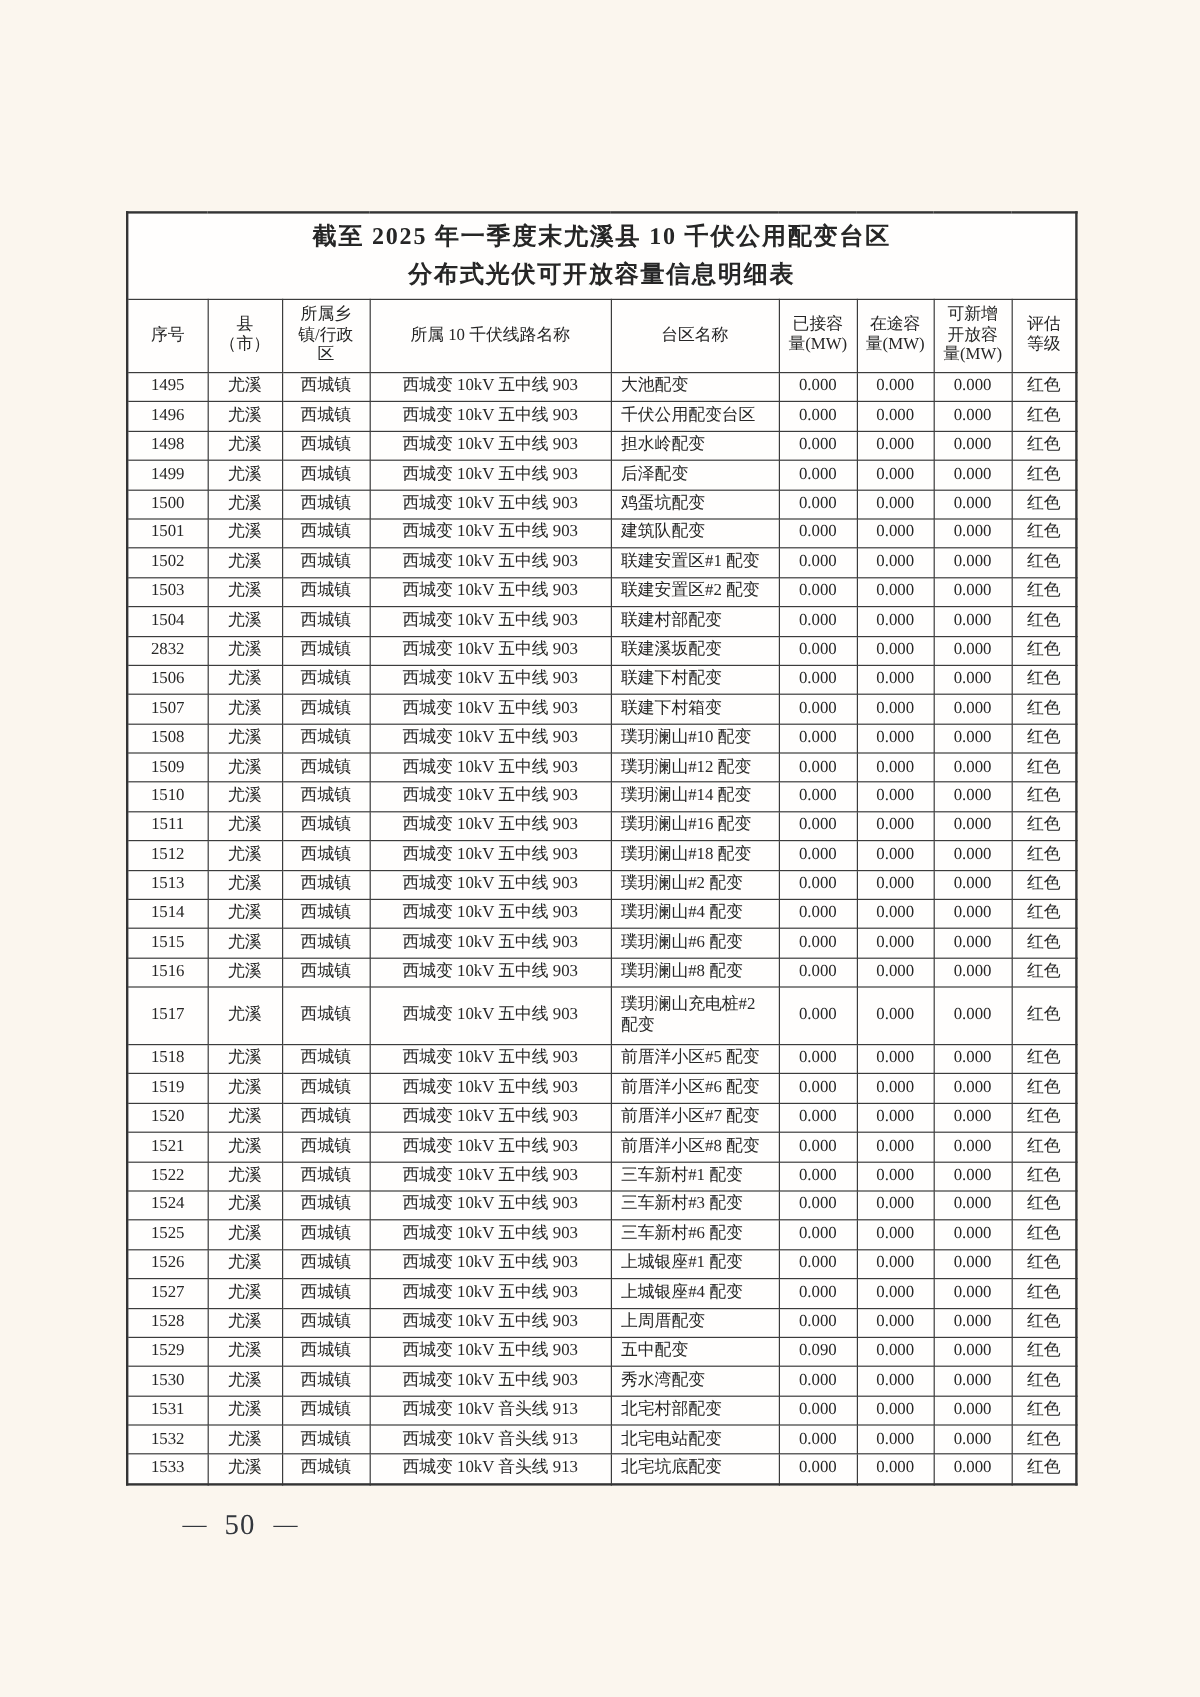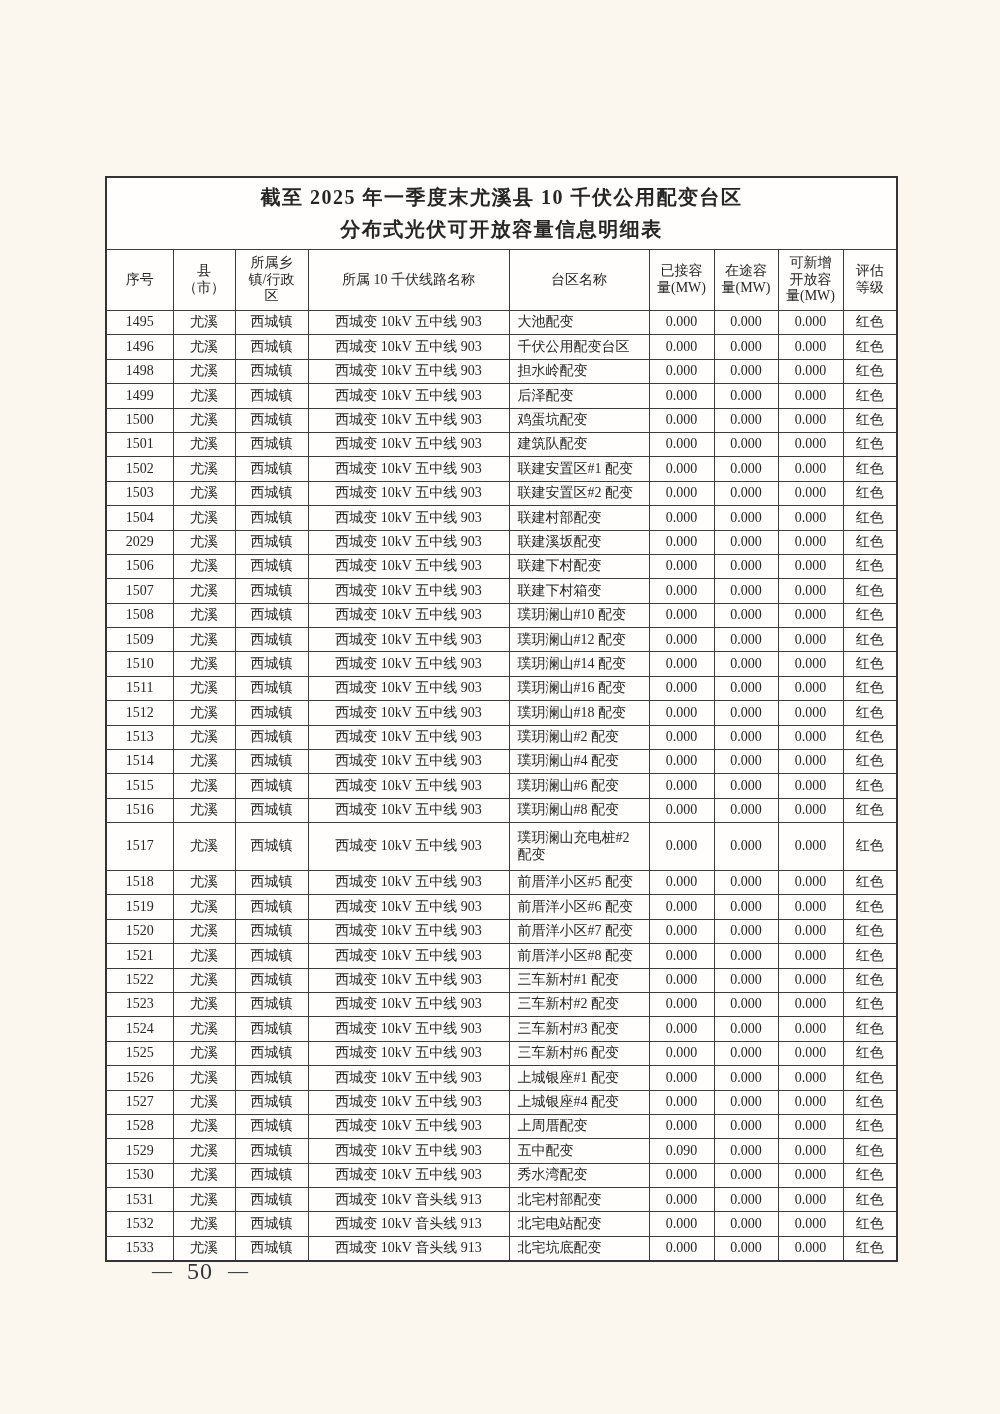--- a/index.html
+++ b/index.html
@@ -209,21 +209,21 @@
     <td>尤溪</td>
     <td>西城镇</td>
     <td>西城变 10kV 五中线 903</td>
     <td class="cell-left">联建村部配变</td>
     <td>0.000</td>
     <td>0.000</td>
     <td>0.000</td>
     <td>红色</td>
   </tr>
         <tr>
-    <td>2029</td>
+    <td>2832</td>
     <td>尤溪</td>
     <td>西城镇</td>
     <td>西城变 10kV 五中线 903</td>
     <td class="cell-left">联建溪坂配变</td>
     <td>0.000</td>
     <td>0.000</td>
     <td>0.000</td>
     <td>红色</td>
   </tr>
         <tr>
@@ -401,31 +401,20 @@
     <td>0.000</td>
     <td>0.000</td>
     <td>红色</td>
   </tr>
         <tr>
     <td>1522</td>
     <td>尤溪</td>
     <td>西城镇</td>
     <td>西城变 10kV 五中线 903</td>
     <td class="cell-left">三车新村#1 配变</td>
-    <td>0.000</td>
-    <td>0.000</td>
-    <td>0.000</td>
-    <td>红色</td>
-  </tr>
-        <tr>
-    <td>1523</td>
-    <td>尤溪</td>
-    <td>西城镇</td>
-    <td>西城变 10kV 五中线 903</td>
-    <td class="cell-left">三车新村#2 配变</td>
     <td>0.000</td>
     <td>0.000</td>
     <td>0.000</td>
     <td>红色</td>
   </tr>
         <tr>
     <td>1524</td>
     <td>尤溪</td>
     <td>西城镇</td>
     <td>西城变 10kV 五中线 903</td>

